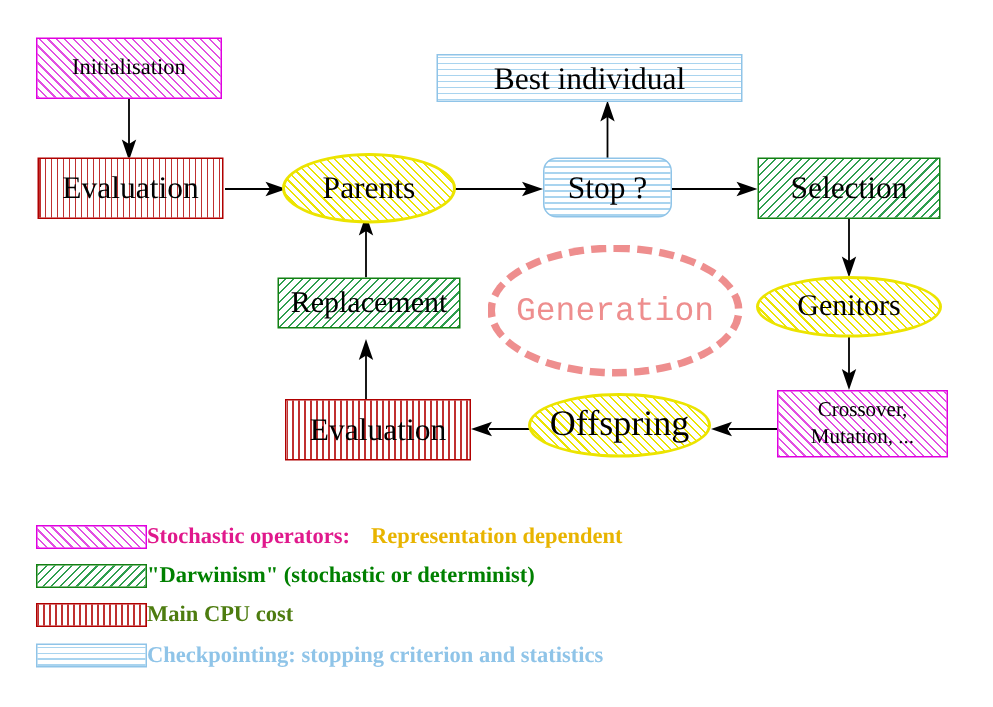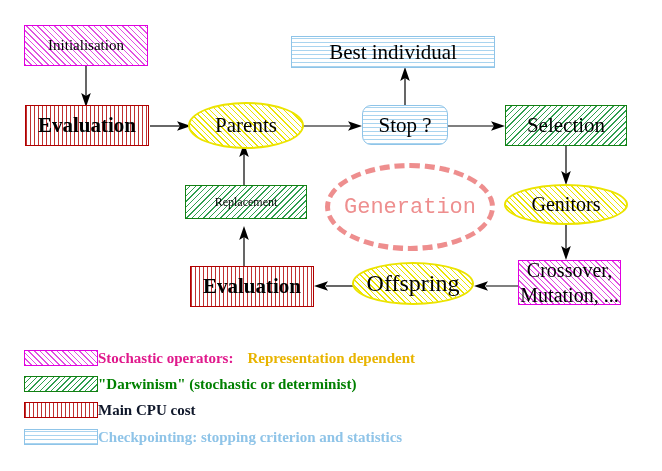--- a/index.html
+++ b/index.html
@@ -46,21 +46,20 @@
         #2f9e4f 0px, #2f9e4f 1px,
         rgba(255,255,255,0) 1px, rgba(255,255,255,0) 4px);
   }
   .fill-red {
     border: 1px solid #b00000;
     background-color: #ffffff;
     background-image: repeating-linear-gradient(
         90deg,
         #c03030 0px, #c03030 1px,
         rgba(255,255,255,0) 1px, rgba(255,255,255,0) 4px);
-    font-weight: bold;
   }
   .fill-blue {
     border: 1px solid #8fc4e8;
     background-color: #ffffff;
     background-image: repeating-linear-gradient(
         0deg,
         #a9d4ef 0px, #a9d4ef 1px,
         rgba(255,255,255,0) 1px, rgba(255,255,255,0) 4px);
   }
   .fill-yellow {
@@ -220,34 +219,34 @@
   </div>
 
   <div class="node fill-blue" style="left:291px; top:36px; width:204px; height:32px; font-size:21px;">
     <span>Best individual</span>
   </div>
 
   <div class="node fill-yellow ellipse" style="left:504px; top:184px; width:124px; height:41px; font-size:20px;">
     <span>Genitors</span>
   </div>
 
-  <div class="node fill-magenta" style="left:518px; top:260px; width:103px; height:45px; font-size:20px; line-height:1.25;">
+  <div class="node fill-magenta" style="left:518px; top:260px; width:114px; height:45px; font-size:14px; line-height:1.25;">
     <span>Crossover,
 Mutation, ...</span>
   </div>
 
   <div class="node fill-yellow ellipse" style="left:352px; top:262px; width:122px; height:43px; font-size:24px;">
     <span>Offspring</span>
   </div>
 
   <div class="node fill-red" style="left:190px; top:266px; width:124px; height:41px; font-size:21px;">
     <span>Evaluation</span>
   </div>
 
-  <div class="node fill-green" style="left:185px; top:185px; width:122px; height:34px; font-size:12px;">
+  <div class="node fill-green" style="left:185px; top:185px; width:122px; height:34px; font-size:20px;">
     <span>Replacement</span>
   </div>
 
   <div class="gen-ellipse" style="left:325px; top:163px; width:170px; height:88px; font-size:22px;">
     <span>Generation</span>
   </div>
 
   <div class="legend-row" style="top:349px;">
     <div class="legend-swatch fill-magenta"></div>
     <div class="legend-text">
@@ -255,21 +254,21 @@
     </div>
   </div>
 
   <div class="legend-row" style="top:375px;">
     <div class="legend-swatch fill-green"></div>
     <div class="legend-text" style="color:#008000;">"Darwinism" (stochastic or determinist)</div>
   </div>
 
   <div class="legend-row" style="top:401px;">
     <div class="legend-swatch fill-red"></div>
-    <div class="legend-text" style="color:#0f172a;">Main CPU cost</div>
+    <div class="legend-text" style="color:#4d7c0f;">Main CPU cost</div>
   </div>
 
   <div class="legend-row" style="top:428px;">
     <div class="legend-swatch fill-blue"></div>
     <div class="legend-text" style="color:#8fc4e8;">Checkpointing: stopping criterion and statistics</div>
   </div>
 
 </div>
 
 </body></html>

